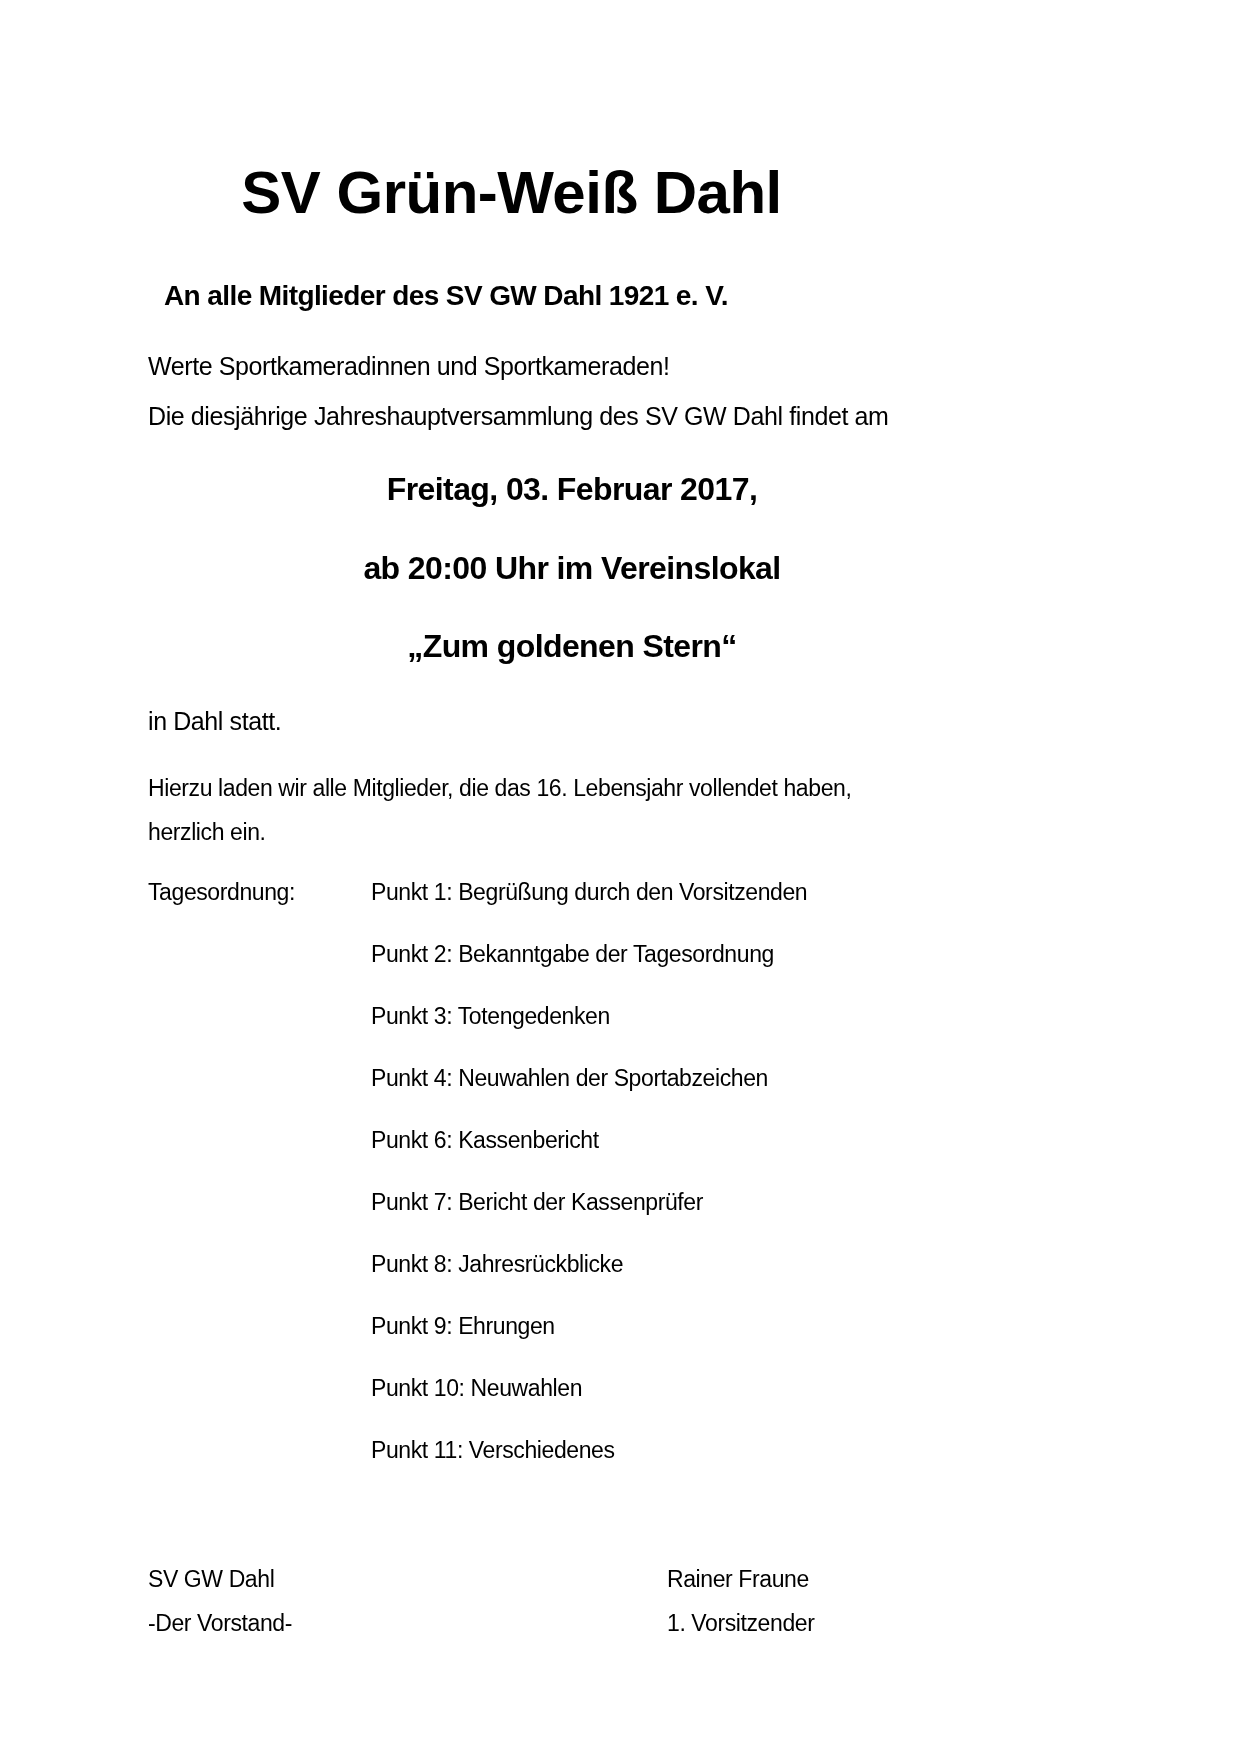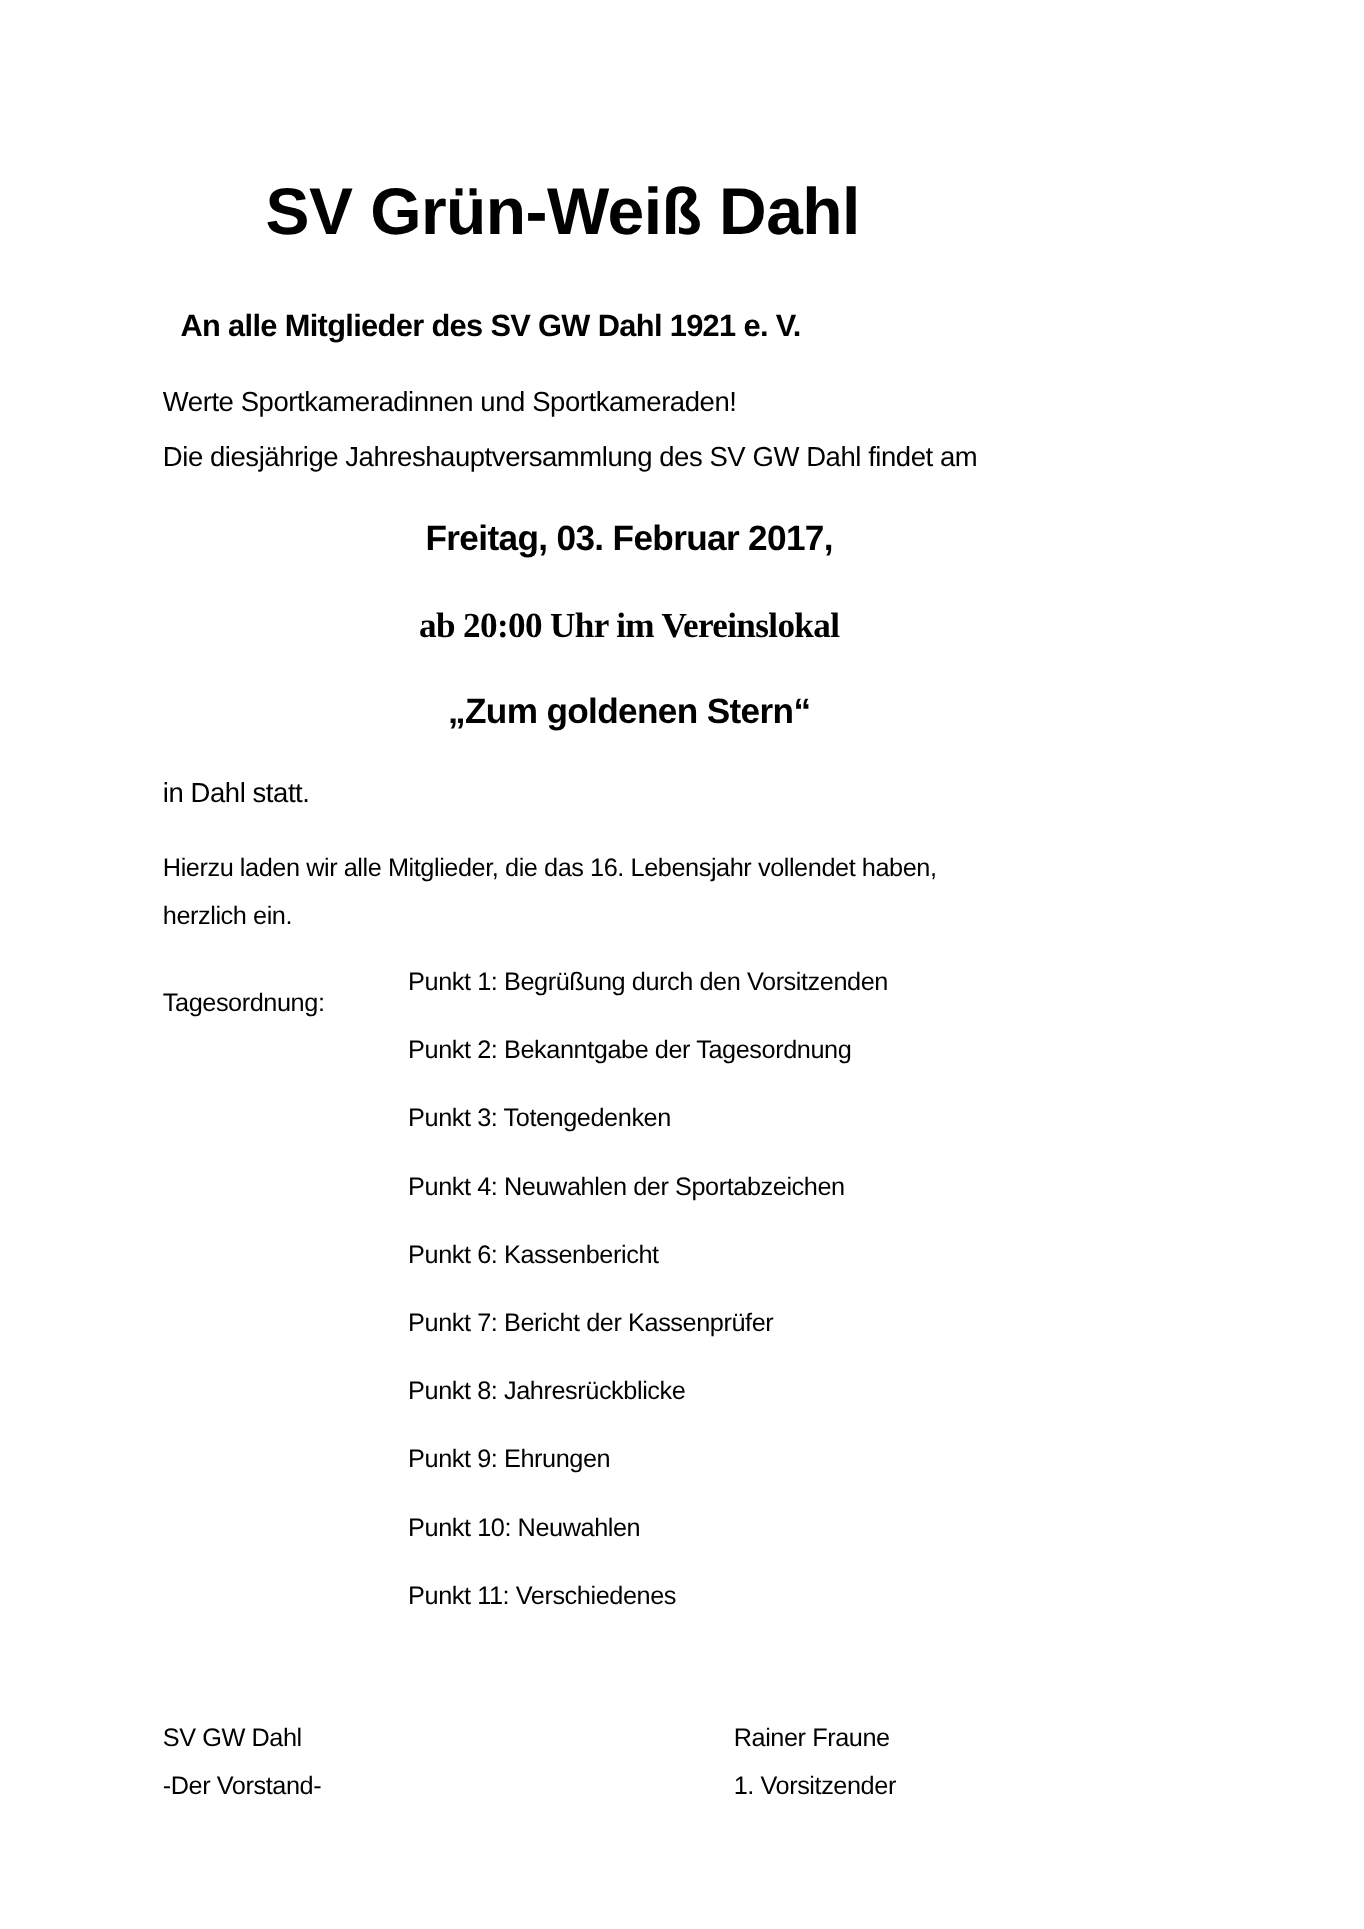--- a/index.html
+++ b/index.html
@@ -50,34 +50,33 @@
 
     .center-bold {
       left: 0; width: 1144px;
       text-align: center;
       font-size: 32px;
       font-weight: bold;
       letter-spacing: -0.6px;
       line-height: 44px;
     }
     .date-line { top: 467px; }
-    .time-line { top: 546px; font-family: Liberation Serif, serif; }
+    .time-line { top: 546px; }
     .venue-line { top: 624px; }
 
     .place-line { top: 703px; font-size: 25px; }
 
     .invite-1 { top: 770px; font-size: 23px; }
     .invite-2 { top: 814px; font-size: 23px; }
 
     .agenda-label {
       left: 148px; top: 875px;
       font-size: 23px;
       letter-spacing: -0.4px;
       line-height: 34px;
-      margin-top: 19px;
     }
     .agenda-list {
       left: 371px; top: 875px;
       margin: 0; padding: 0;
       list-style: none;
     }
     .agenda-item {
       font-size: 23px;
       letter-spacing: -0.4px;
       line-height: 34px;

